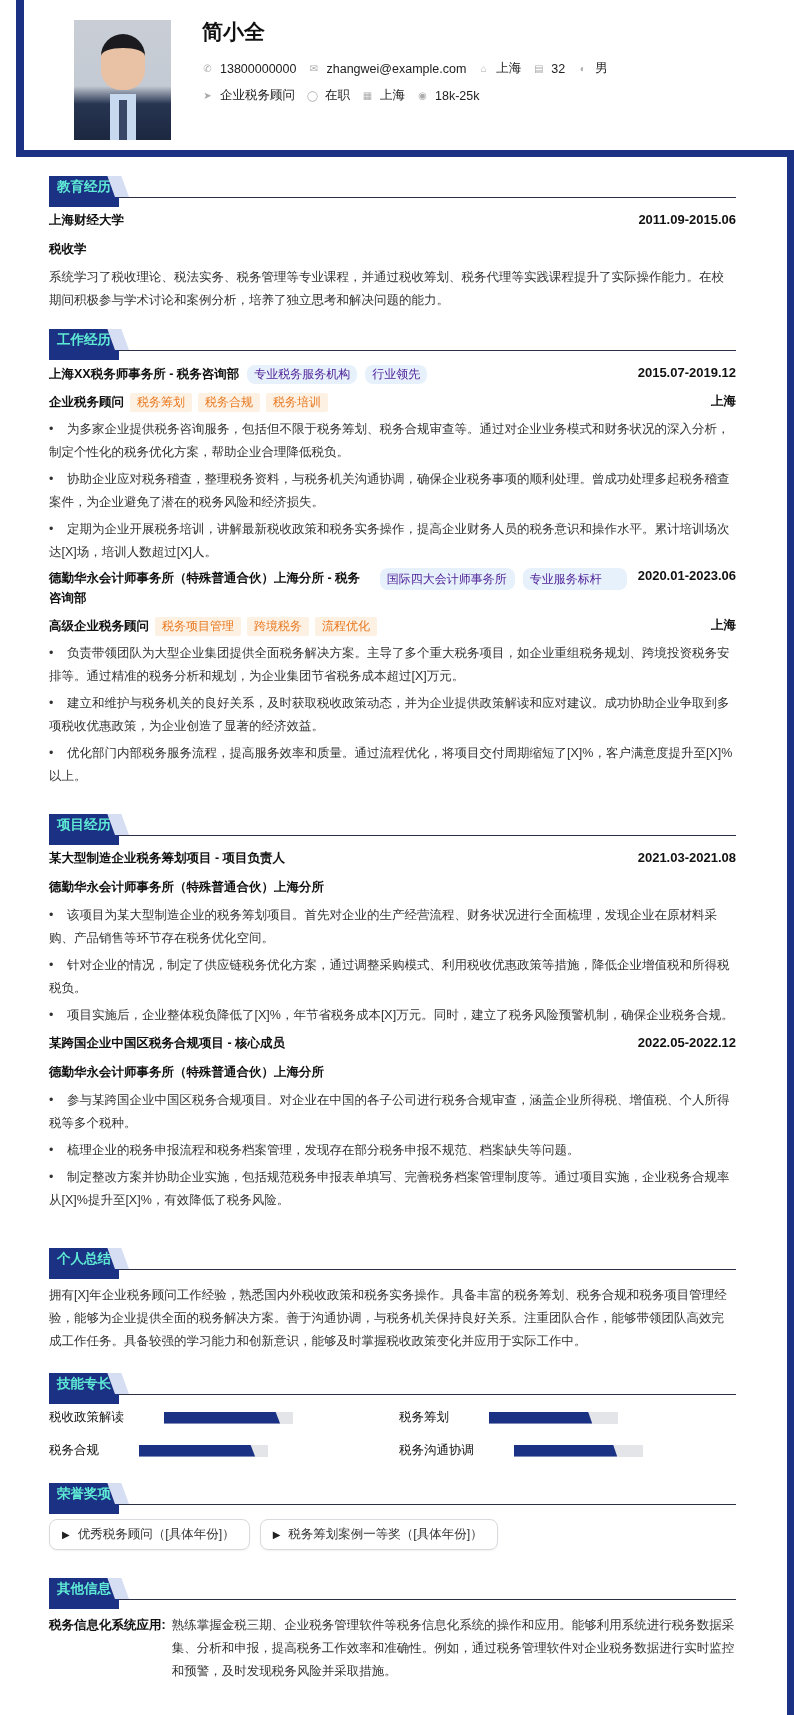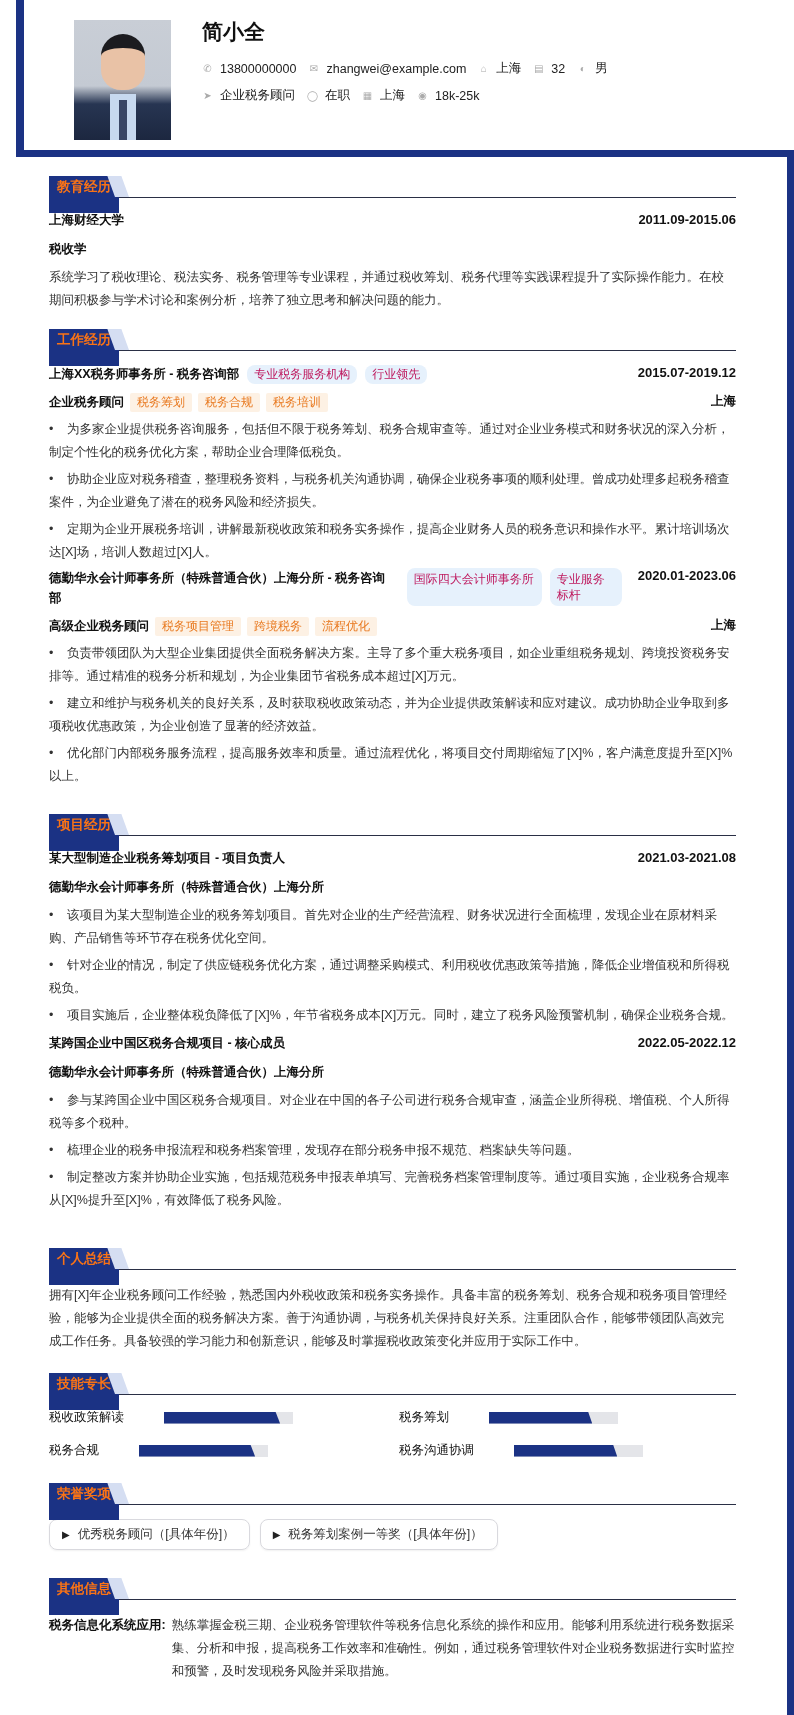--- a/index.html
+++ b/index.html
@@ -49,33 +49,33 @@
   
   .body-border {
     position: absolute; right: 0; top: 150px; width: 7px; height: 1565px; background: #1b3284;
   }
   .main { position: absolute; left: 49px; top: 174px; width: 687px; }
   .section { position: relative; margin-bottom: 0; }
   .sec-head {
     position: relative; height: 24px; border-bottom: 1.5px solid #2a2f45; margin-bottom: 14px;
   }
   .sec-title {
-    position: absolute; left: 0; top: 2px; height: 37px; padding: 0 8px;
-    background: #1b3284; color: #f97316; font-size: 13.5px; font-weight: bold; line-height: 21px;
+    position: absolute; left: 0; top: 2px; height: 31px; padding: 0 8px;
+    background: #1b3284; color: #5eead4; font-size: 13.5px; font-weight: bold; line-height: 21px;
   }
   .sec-tab {
     position: absolute; top: 2px; width: 14px; height: 21px; background: #d5def2;
     transform: skewX(20deg); transform-origin: bottom left;
   }
   .row { display: flex; justify-content: space-between; align-items: flex-start; gap: 11px; }
   .bold { font-weight: bold; font-size: 12.5px; color: #111; }
   .date { font-weight: bold; font-size: 13px; color: #111; white-space: nowrap; }
   .para { font-size: 12.5px; line-height: 23px; color: #333; }
   .tag-blue {
-    display: inline-block; background: #e6f1fc; color: #be185d; font-size: 12px;
+    display: inline-block; background: #e6f1fc; color: #4c1d95; font-size: 12px;
     padding: 1px 7px; margin-left: 8px; border-radius: 8px; line-height: 17px; font-weight: normal;
   }
   .tag-orange {
     display: inline-block; background: #fdf1e4; color: #e8781e; font-size: 12px;
     padding: 1px 7px; margin-left: 6px; border-radius: 2px; line-height: 17px; font-weight: normal;
   }
   ul.bullets { list-style: none; }
   ul.bullets li {
     font-size: 12.5px; line-height: 23px; color: #333; position: relative; padding-left: 0;
     margin-bottom: 4px; text-indent: 0;
@@ -188,21 +188,21 @@
         <li><span class="dot">•</span><span>协助企业应对税务稽查，整理税务资料，与税务机关沟通协调，确保企业税务事项的顺利处理。曾成功处理多起税务稽查案件，为企业避免了潜在的税务风险和经济损失。</span></li>
         <li><span class="dot">•</span><span>定期为企业开展税务培训，讲解最新税收政策和税务实务操作，提高企业财务人员的税务意识和操作水平。累计培训场次达[X]场，培训人数超过[X]人。</span></li>
       </ul>
     </div>
 
     <div style="">
       <div class="row">
         <span class="bold" style="width:340px; line-height:20px;">德勤华永会计师事务所（特殊普通合伙）上海分所 - 税务咨询部</span>
         <span style="display:flex; margin-left:-6px;">
           <span class="tag-blue" style="width:135px; line-height:16px; padding:3px 7px;">国际四大会计师事务所</span>
-          <span class="tag-blue" style="width:72px; line-height:16px; padding:3px 7px;">专业服务标杆</span>
+          <span class="tag-blue" style="width:104px; line-height:16px; padding:3px 7px;">专业服务标杆</span>
         </span>
         <span class="date">2020.01-2023.06</span>
       </div>
       <div class="row" style="margin-top:9px;">
         <span class="bold"><span>高级企业税务顾问</span><span class="tag-orange">税务项目管理</span><span class="tag-orange">跨境税务</span><span class="tag-orange">流程优化</span></span>
         <span class="bold">上海</span>
       </div>
       <ul class="bullets" style="margin-top:6px;">
         <li><span class="dot">•</span><span>负责带领团队为大型企业集团提供全面税务解决方案。主导了多个重大税务项目，如企业重组税务规划、跨境投资税务安排等。通过精准的税务分析和规划，为企业集团节省税务成本超过[X]万元。</span></li>
         <li><span class="dot">•</span><span>建立和维护与税务机关的良好关系，及时获取税收政策动态，并为企业提供政策解读和应对建议。成功协助企业争取到多项税收优惠政策，为企业创造了显著的经济效益。</span></li>

